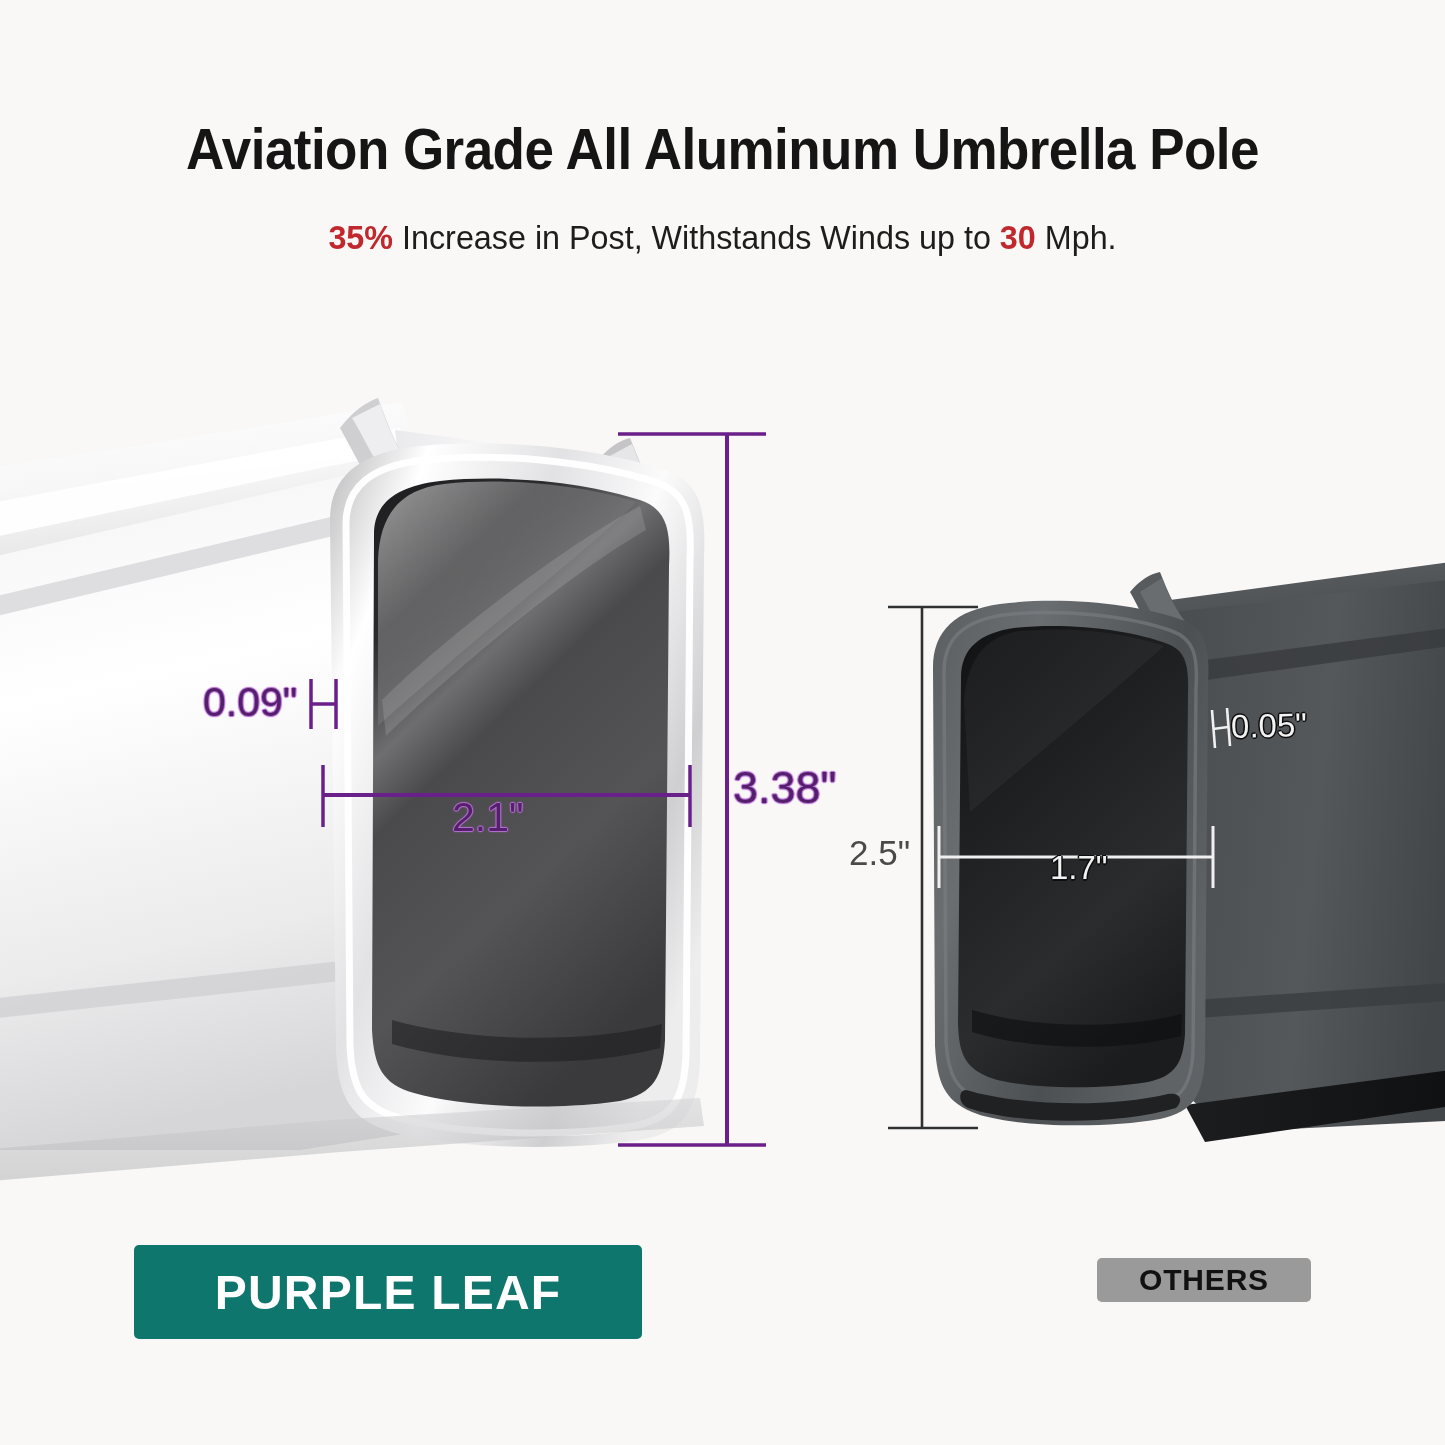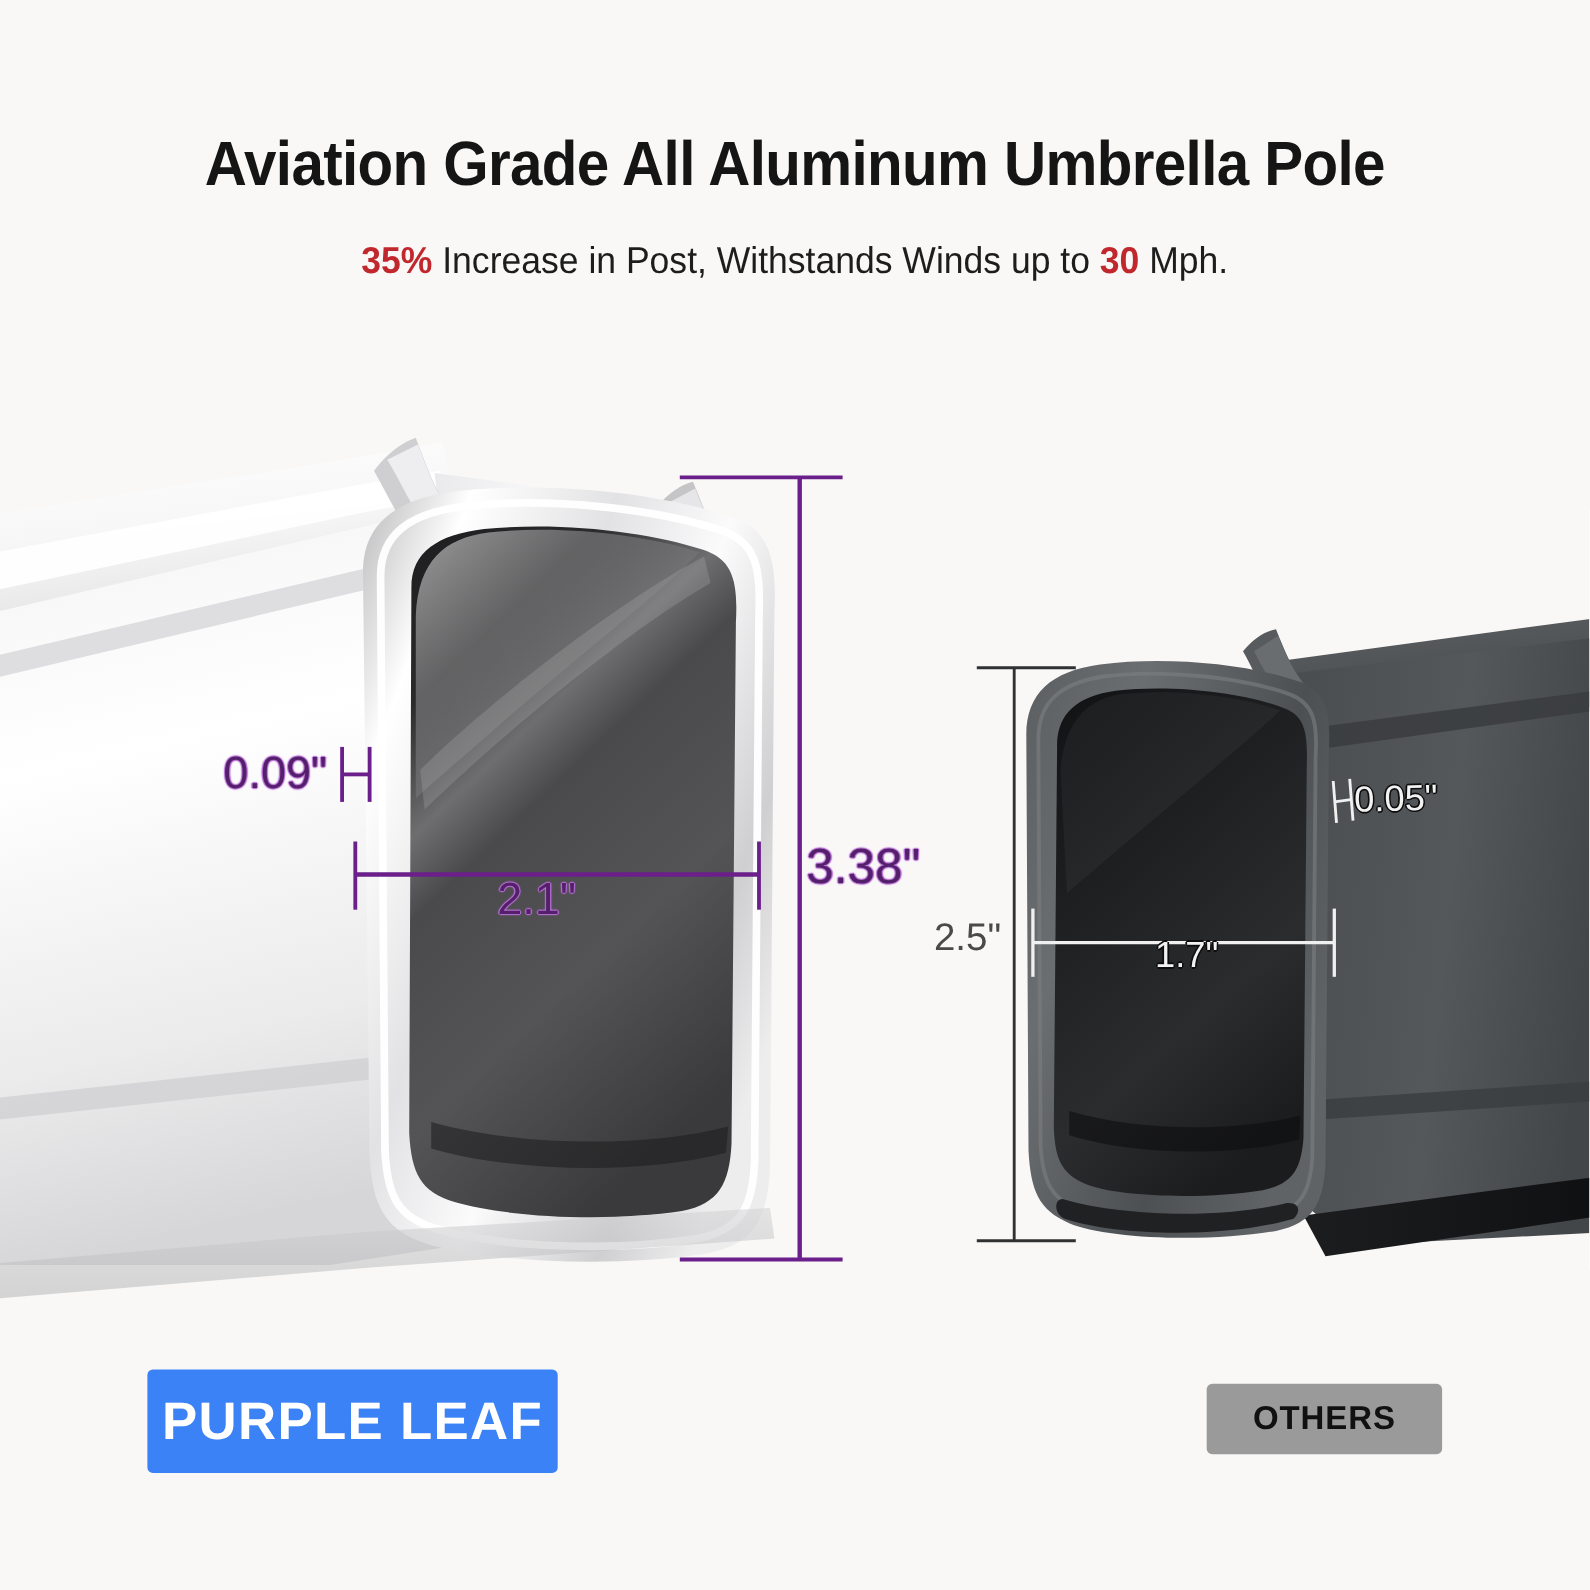--- a/index.html
+++ b/index.html
@@ -100,29 +100,29 @@
     position: absolute;
     display: flex;
     align-items: center;
     justify-content: center;
     border-radius: 5px;
     font-weight: 700;
     box-sizing: border-box;
   }
   #badge-purpleleaf {
     left: 134px;  top: 1245px;
-    width: 373px; height: 94px;
-    background: #3b82f6;
+    width: 508px; height: 94px;
+    background: #0f766e;
     color: #ffffff;
     font-size: 48px;
     letter-spacing: 1.2px;
   }
   #badge-others {
     left: 1097px; top: 1258px;
-    width: 214px; height: 64px;
+    width: 214px; height: 44px;
     background: #9a9a9a;
     color: #111111;
     font-size: 30px;
     letter-spacing: 0.8px;
   }
 </style>
 </head>
 <body>
 
 <div id="stage">

